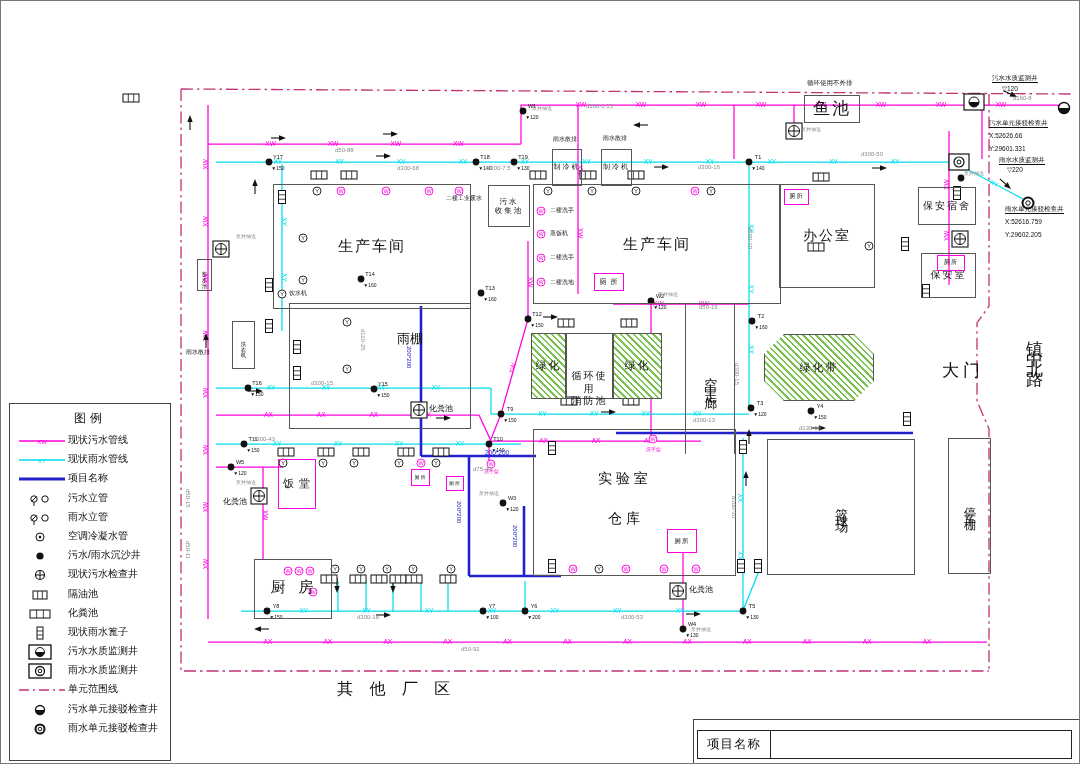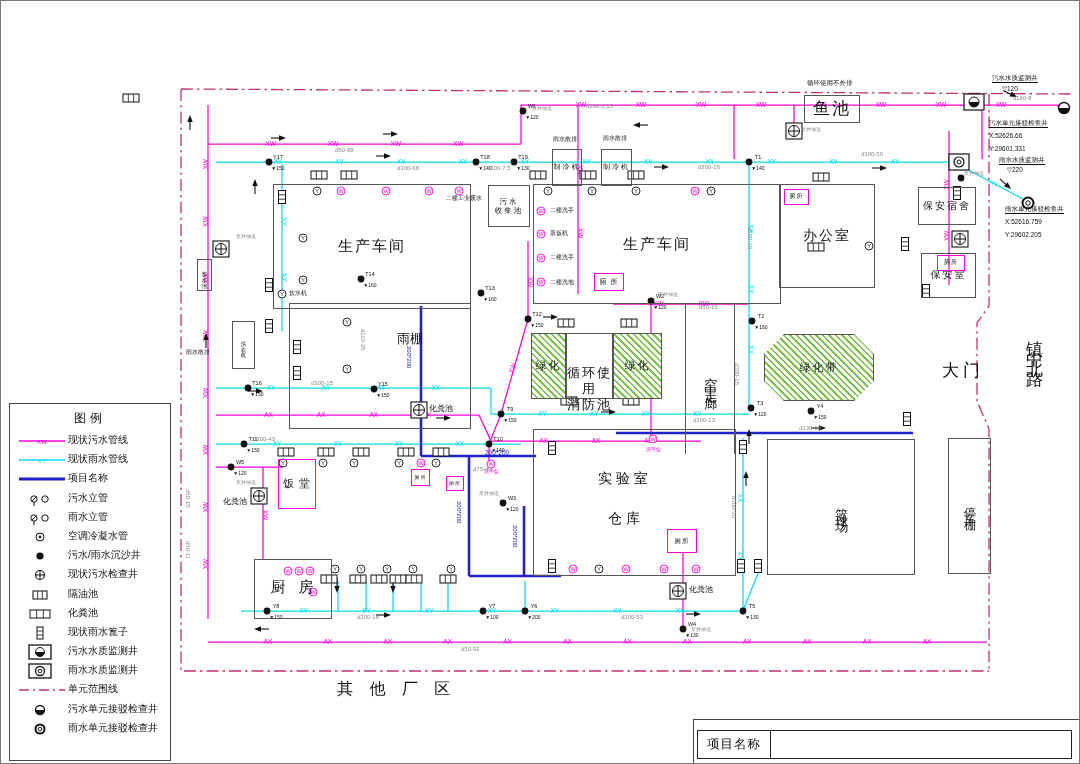--- a/index.html
+++ b/index.html
@@ -1059,21 +1059,21 @@
     <div class="bld" style="left: 920px; top: 252px; width: 55px; height: 45px;">
       <span class="lbl" style="font-size: 10px;">保安室</span>
     </div>
     <div class="bld" style="left: 803px; top: 94px; width: 56px; height: 28px;">
       <span class="lbl" style="font-size: 17px;">鱼池</span>
     </div>
     <div class="bld grn" style="left: 530px; top: 332px; width: 35px; height: 66px;">
       <span class="lbl" style="font-size: 11px;">绿化</span>
     </div>
     <div class="bld" style="left: 565px; top: 332px; width: 47px; height: 66px;">
-      <span class="lbl" style="font-size: 13px; margin-top: 46px;">循环使用
+      <span class="lbl" style="font-size: 10px; margin-top: 46px;">循环使用
 消防池</span>
     </div>
     <div class="bld grn" style="left: 612px; top: 332px; width: 49px; height: 66px;">
       <span class="lbl" style="font-size: 11px;">绿化</span>
     </div>
     <div class="bld oct" style="left: 763px; top: 333px; width: 110px; height: 67px;">
       <span class="lbl" style="font-size: 11px;">绿化带</span>
     </div>
     <div class="bld opn" style="left: 684px; top: 303px; width: 50px; height: 150px;">
       <span class="lbl vert" style="font-size: 13px;">空中走廊</span>

